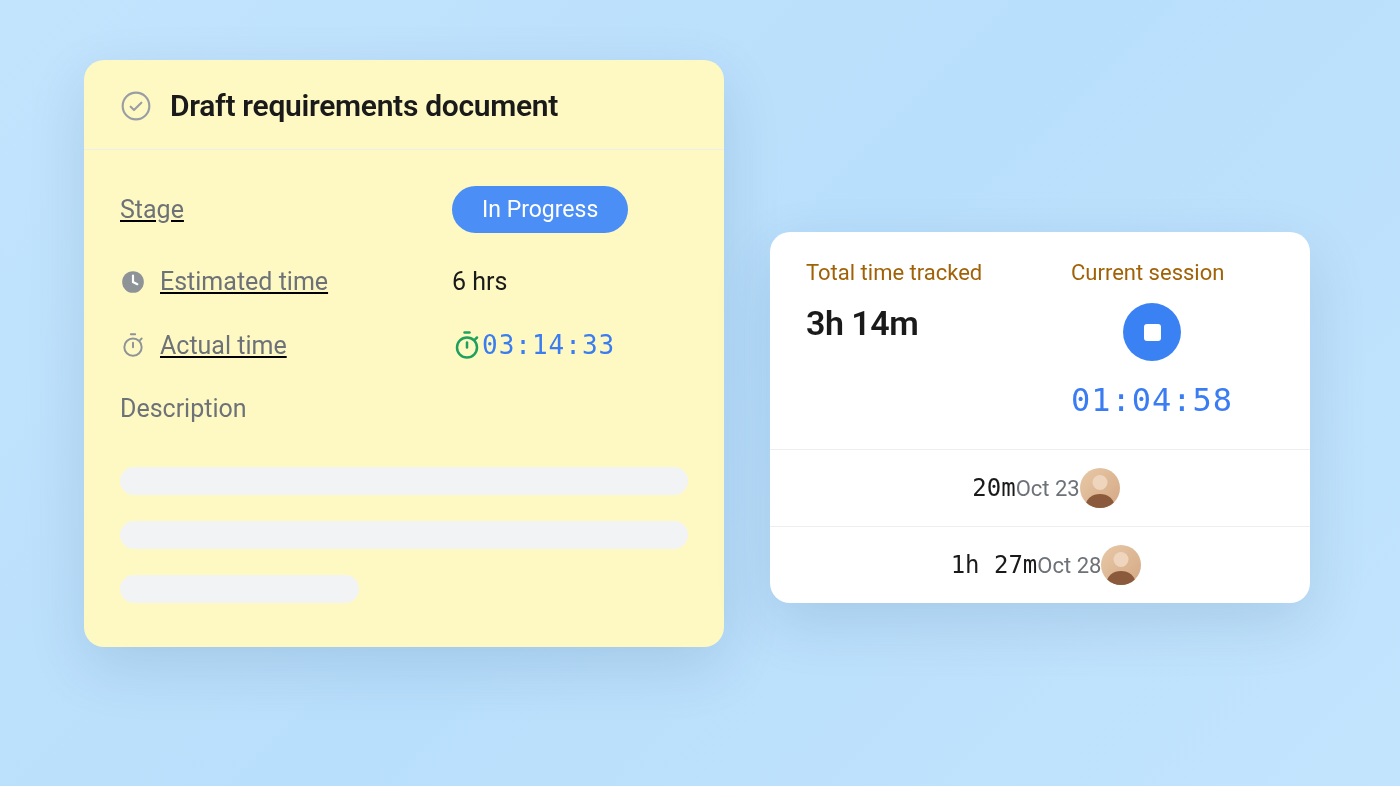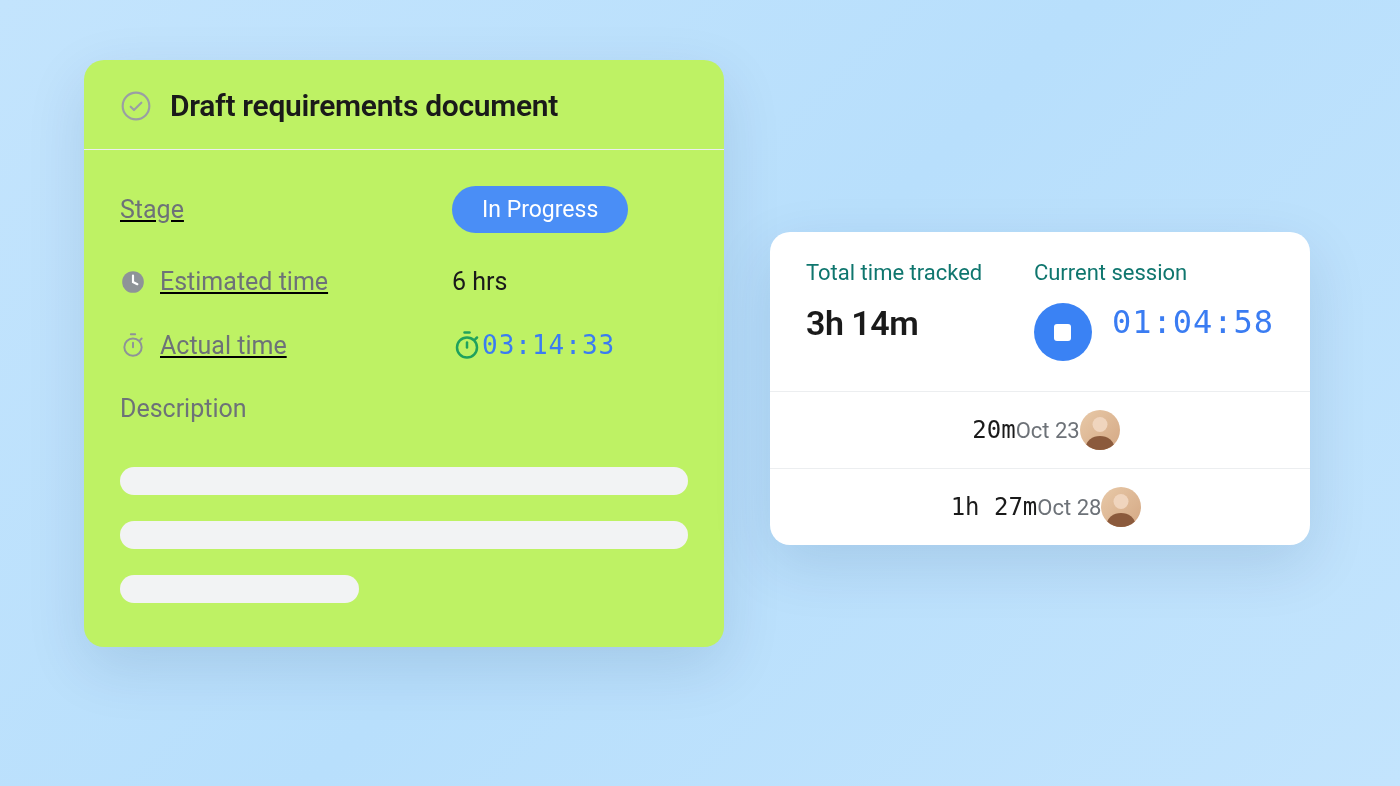--- a/index.html
+++ b/index.html
@@ -13,21 +13,21 @@
       background: linear-gradient(135deg, #c3e4fd 0%, #b8dffc 50%, #c3e4fd 100%);
       font-family: -apple-system, BlinkMacSystemFont, 'Segoe UI', Roboto, Helvetica, Arial, sans-serif;
       position: relative;
       overflow: hidden;
     }
     .task-card {
       position: absolute;
       left: 84px;
       top: 60px;
       width: 640px;
-      background: #bef264;
+      background: #fef9c3;
       border-radius: 20px;
       box-shadow: 0 20px 60px rgba(0, 40, 90, 0.12);
     }
     .task-header {
       display: flex;
       align-items: center;
       padding: 28px 36px 26px 36px;
       border-bottom: 1px solid #eceef0;
       gap: 18px;
     }
@@ -127,34 +127,35 @@
     }
     .time-col {
       display: flex;
       flex-direction: column;
     }
     .time-col.left {
       width: 265px;
     }
     .time-label {
       font-size: 22px;
-      color: #0f766e;
+      color: #a16207;
       margin-bottom: 18px;
       font-weight: 400;
     }
     .total-time-value {
       font-size: 34px;
       font-weight: 600;
       color: #1a1a1a;
       letter-spacing: -0.5px;
     }
     .session-row {
       display: flex;
-      align-items: flex-start;
+      align-items: center;
       gap: 20px;
+      flex-direction: column;
     }
     .stop-button {
       width: 58px;
       height: 58px;
       border-radius: 50%;
       background: #3a82f4;
       display: flex;
       align-items: center;
       justify-content: center;
       cursor: pointer;

